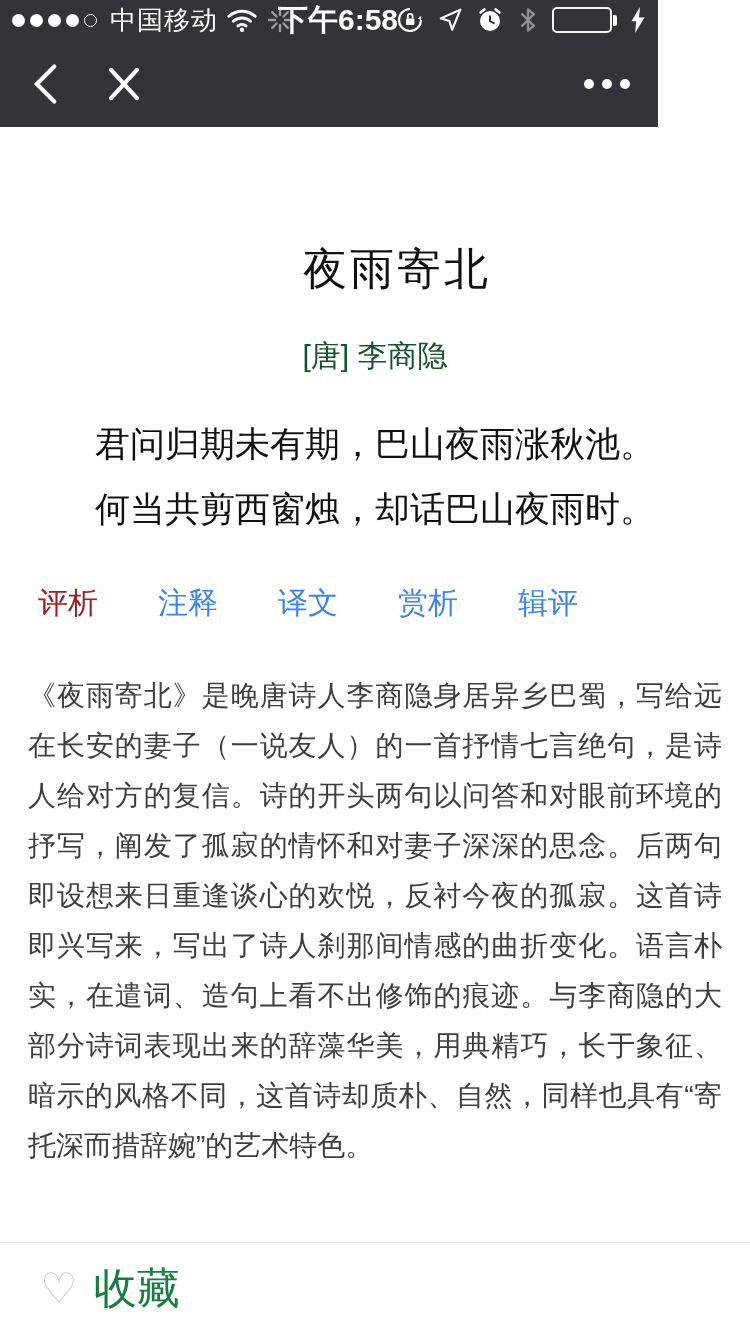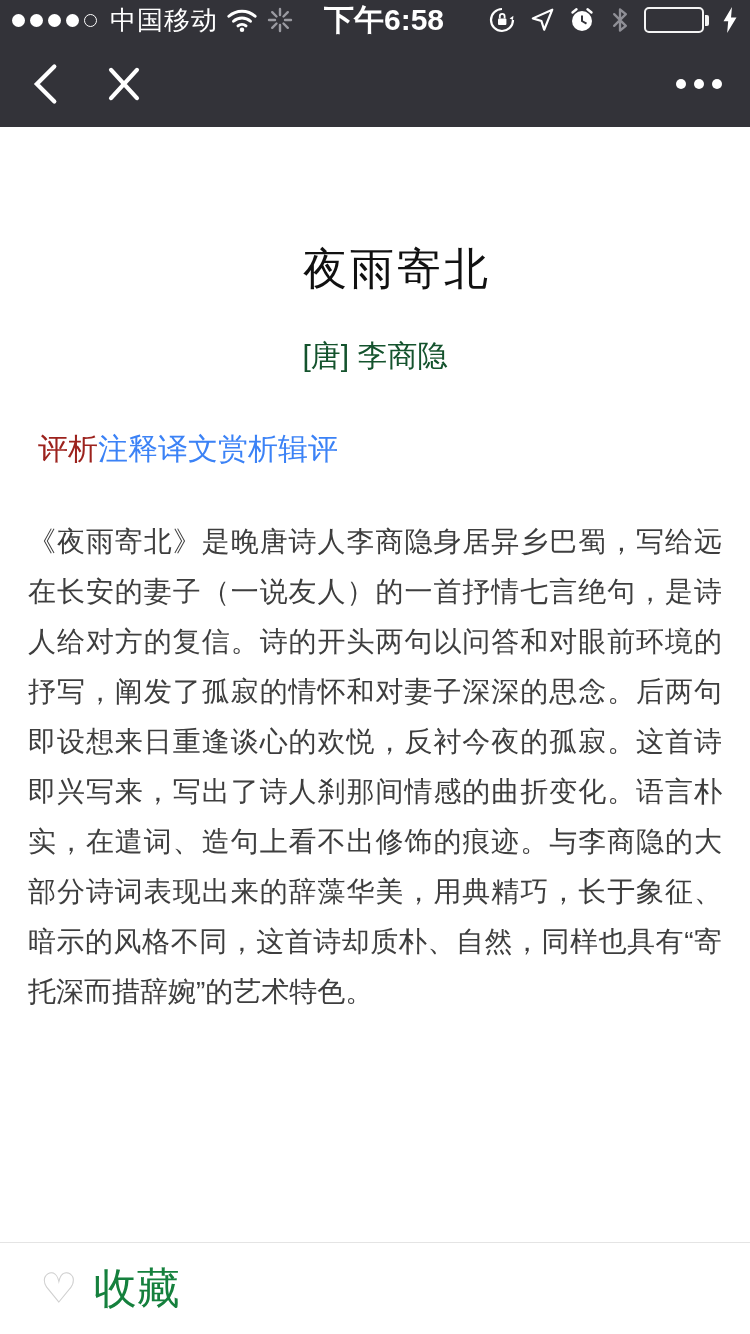--- a/index.html
+++ b/index.html
@@ -5,21 +5,21 @@
   * { margin: 0; padding: 0; box-sizing: border-box; }
   html, body { width: 750px; height: 1334px; }
   body {
     font-family: "Liberation Sans", "DejaVu Sans", sans-serif;
     background: #ffffff;
     position: relative;
     overflow: hidden;
     color: #1a1a1a;
   }
   
-  .topbar { background: #333339; width: 750px; }
+  .topbar { background: #333339; width: 658px; }
   .statusbar {
     height: 40px;
     display: flex; align-items: center;
     color: #ffffff; font-size: 25px;
     padding: 0 12px;
     position: relative;
   }
   .sb-left { display: flex; align-items: center; gap: 9px; }
   .sig-dots { display: flex; align-items: center; gap: 5px; margin-right: 4px; }
   .sig-dots i { width: 13px; height: 13px; border-radius: 50%; display: block; }
@@ -61,21 +61,21 @@
     margin-top: 46px;
     text-align: center;
     font-size: 30px; line-height: 34px; color: #14532d;
   }
   .verse { margin-top: 52px; text-align: center; }
   .verse p { font-size: 35px; line-height: 37px; color: #111; }
   .verse p + p { margin-top: 28px; }
   .tabs {
     margin-top: 60px;
     padding-left: 38px;
-    display: flex; 
+    display: flex; gap: 60px;
     font-size: 30px; line-height: 32px;
   }
   .tab { color: #3b82f6; cursor: pointer; }
   .tab.active { color: #9c221d; }
   .article {
     margin-top: 52px;
     padding: 0 28px;
     font-size: 28px; line-height: 50px;
     color: #3e3e3e;
     text-align: justify;
@@ -170,20 +170,24 @@
           <i></i>
           <i></i>
       </span>
     </div>
   </header>
 
   <main class="content">
     <h1 class="poem-title">夜雨寄北</h1>
     <div class="poem-author">[唐] 李商隐</div>
 
+    <div class="verse">
+      <p>君问归期未有期，巴山夜雨涨秋池。</p>
+      <p>何当共剪西窗烛，却话巴山夜雨时。</p>
+    </div>
 
     <nav class="tabs">
       <span class="tab active">评析</span>
       <span class="tab">注释</span>
       <span class="tab">译文</span>
       <span class="tab">赏析</span>
       <span class="tab">辑评</span>
     </nav>
 
     <article class="article">《夜雨寄北》是晚唐诗人李商隐身居异乡巴蜀，写给远在长安的妻子（一说友人）的一首抒情七言绝句，是诗人给对方的复信。诗的开头两句以问答和对眼前环境的抒写，阐发了孤寂的情怀和对妻子深深的思念。后两句即设想来日重逢谈心的欢悦，反衬今夜的孤寂。这首诗即兴写来，写出了诗人刹那间情感的曲折变化。语言朴实，在遣词、造句上看不出修饰的痕迹。与李商隐的大部分诗词表现出来的辞藻华美，用典精巧，长于象征、暗示的风格不同，这首诗却质朴、自然，同样也具有“寄托深而措辞婉”的艺术特色。</article>

